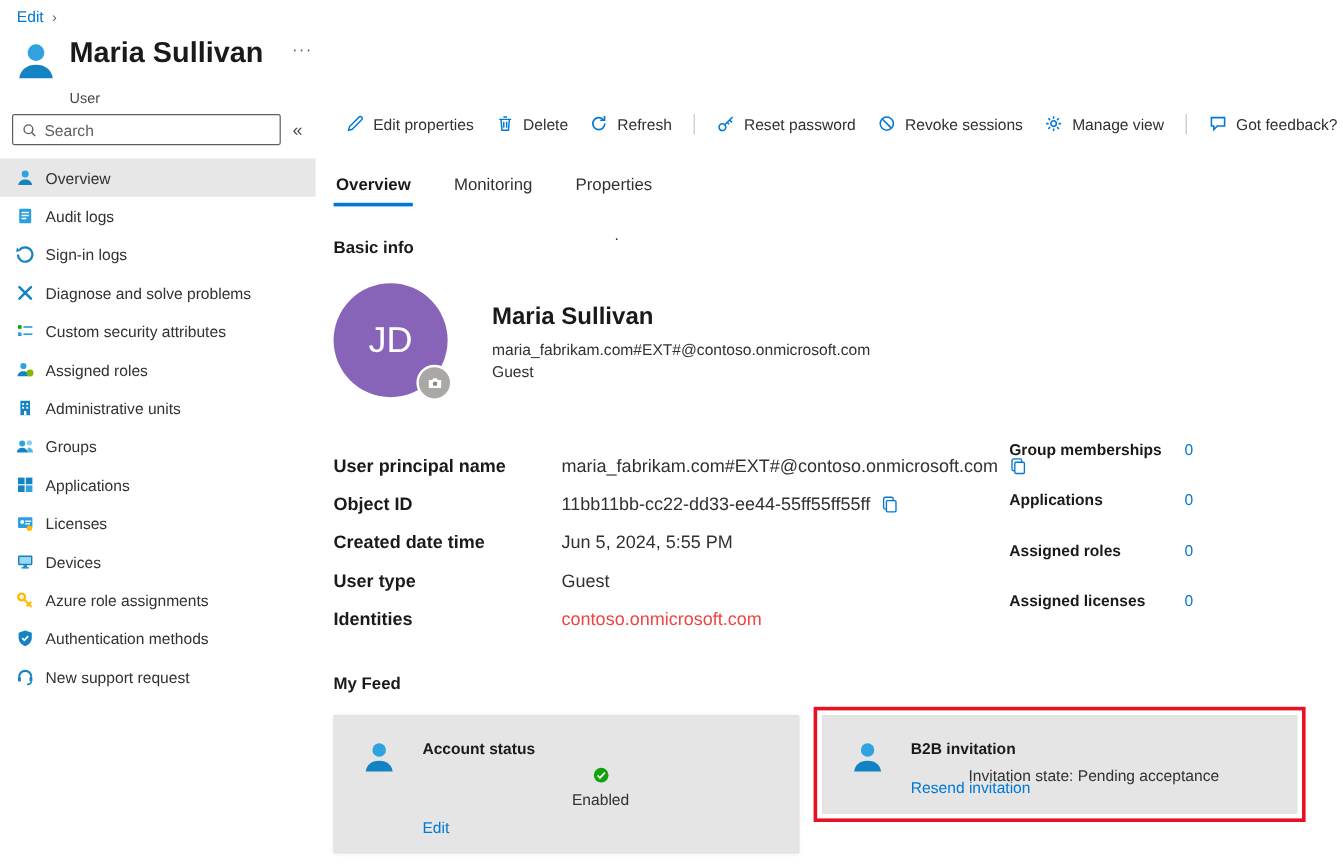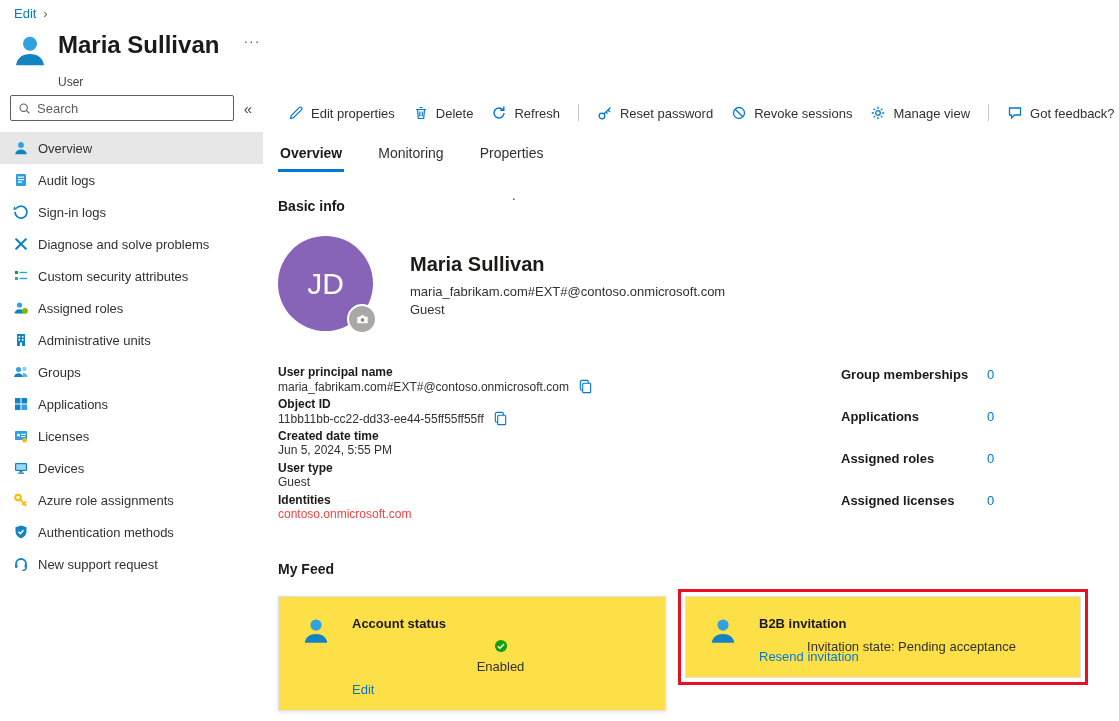--- a/index.html
+++ b/index.html
@@ -27,21 +27,21 @@
   .search-box input { border:none; outline:none; flex:1; min-width:0; font:inherit; font-size:13px; color:#323130; }
   .search-box input::placeholder { color:#605e5c; }
   .collapse-btn { background:none; border:none; font-size:15px; color:#44474a; cursor:pointer; padding:2px 7px; }
   .nav { margin-top:11px; }
   .nav-item { display:flex; align-items:center; gap:9px; height:32px; padding-left:13px; font-size:13px; color:#323130; cursor:pointer; white-space:nowrap; }
   .nav-item.selected { background:#e7e7e7; }
   .nav-ic { width:16px; height:16px; display:inline-flex; flex:none; }
 
   
   .main { position:absolute; left:277px; top:95px; right:0; bottom:0; }
-  .toolbar { display:flex; align-items:flex-end; gap:18px; height:26px; font-size:13px; padding-left:11px; white-space:nowrap; }
+  .toolbar { display:flex; align-items:flex-start; gap:18px; height:26px; font-size:13px; padding-left:11px; white-space:nowrap; }
   .tb-item { display:flex; align-items:center; gap:7px; background:none; border:none; font:inherit; color:#323130; cursor:pointer; padding:0; }
   .tb-ic { display:inline-flex; width:16px; height:16px; }
   .tb-sep { width:1px; height:17px; background:#c8c6c4; }
 
   .tabs { display:flex; gap:32px; margin:24px 0 0 1px; font-size:14px; }
   .tab { padding:0 2px 8px; cursor:pointer; color:#323130; border-bottom:3px solid transparent; }
   .tab.active { font-weight:700; color:#1b1a19; border-bottom-color:#0078d4; }
 
   .content { position:relative; padding:26px 30px 0 1px; }
   .sec-h { font-size:14px; font-weight:700; color:#1b1a19; line-height:17px; }
@@ -51,34 +51,34 @@
   .avatar-wrap { position:relative; width:95px; height:95px; flex:none; }
   .avatar-circle { width:95px; height:95px; border-radius:50%; background:#8764b8; display:flex; align-items:center; justify-content:center; color:#fff; font-size:30px; }
   .camera-badge { position:absolute; right:-4px; bottom:-3px; width:30px; height:30px; border-radius:50%; background:#aaa8a6; border:2px solid #fff; display:flex; align-items:center; justify-content:center; cursor:pointer; padding:0; }
   .profile-text { padding-top:17px; }
   .profile-name { font-size:20px; font-weight:600; color:#1b1a19; }
   .profile-upn { margin-top:8px; font-size:13px; color:#323130; }
   .profile-type { margin-top:3px; font-size:13px; color:#323130; }
 
   .info { display:flex; margin-top:34px; }
   .fields { width:563px; flex:none; }
-  .f-row { display:flex; align-items:flex-start; height:32px; font-size:12px;flex-direction:column; }
+  .f-row { display:flex; align-items:flex-end; height:32px; font-size:15px; }
   .f-label { width:190px; font-weight:600; color:#1b1a19; flex:none; }
   .f-value { display:flex; align-items:center; gap:9px; color:#323130; }
   .link-text { color:#ef4444; cursor:pointer; }
   .copy-btn { background:none; border:none; padding:0; cursor:pointer; display:inline-flex; }
 
   .counts { padding-top:2px; }
   .c-row { display:flex; height:42px; font-size:13px; }
   .c-label { width:146px; font-weight:600; color:#1b1a19; flex:none; }
   .c-value { color:#0078d4; text-decoration:none; cursor:pointer; }
 
   .feed-h { margin-top:26px; }
   .cards { display:flex; gap:12px; margin-top:18px; align-items:flex-start; }
-  .card { position:relative; width:388px; height:115px; background:#fde047; border:1px solid #e3e1df; box-shadow:0 1px 4px rgba(0,0,0,0.12); padding:19px 16px 14px 73px; }
+  .card { position:relative; width:388px; height:115px; background:#e5e5e5; border:1px solid #e3e1df; box-shadow:0 1px 4px rgba(0,0,0,0.12); padding:19px 16px 14px 73px; }
   .card-ic { position:absolute; left:22px; top:19px; width:30px; height:30px; display:inline-flex; }
   .card-title { font-size:13px; font-weight:700; color:#1b1a19; }
   .card-status { display:flex; align-items:center; gap:6px; margin-top:8px; font-size:13px; color:#323130;flex-direction:column; }
   .card-action { position:absolute; left:73px; bottom:13px; font-size:13px; color:#0078d4; text-decoration:none; cursor:pointer; }
   .highlight { border:3px solid #e81123; padding:4px; margin-top:-7px; }
   .highlight .card { width:396px; height:82px; box-shadow:none; }
 </style>
 </head>
 <body>
 

